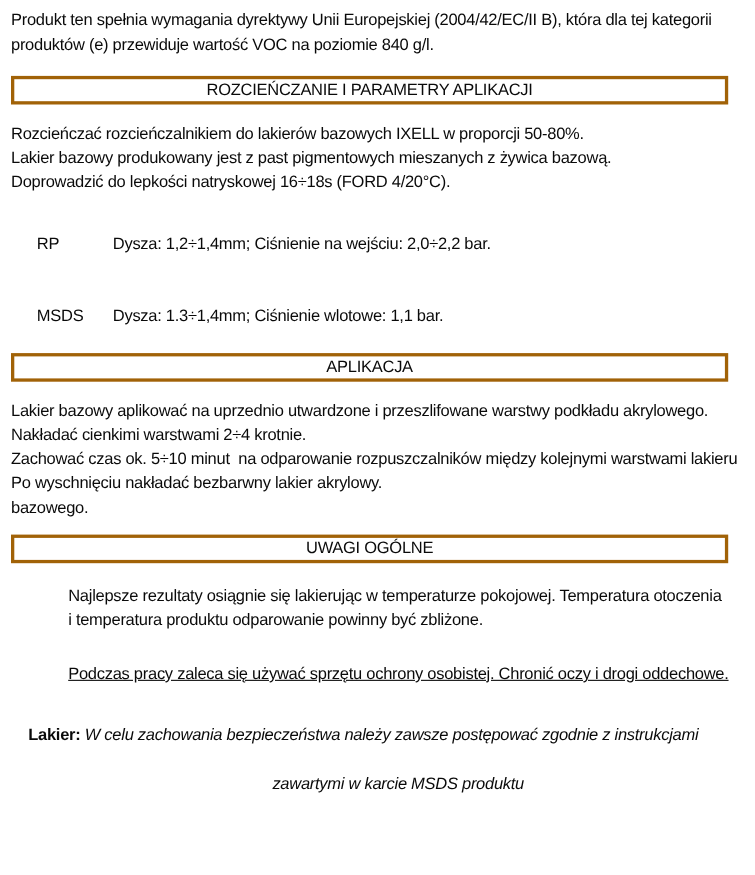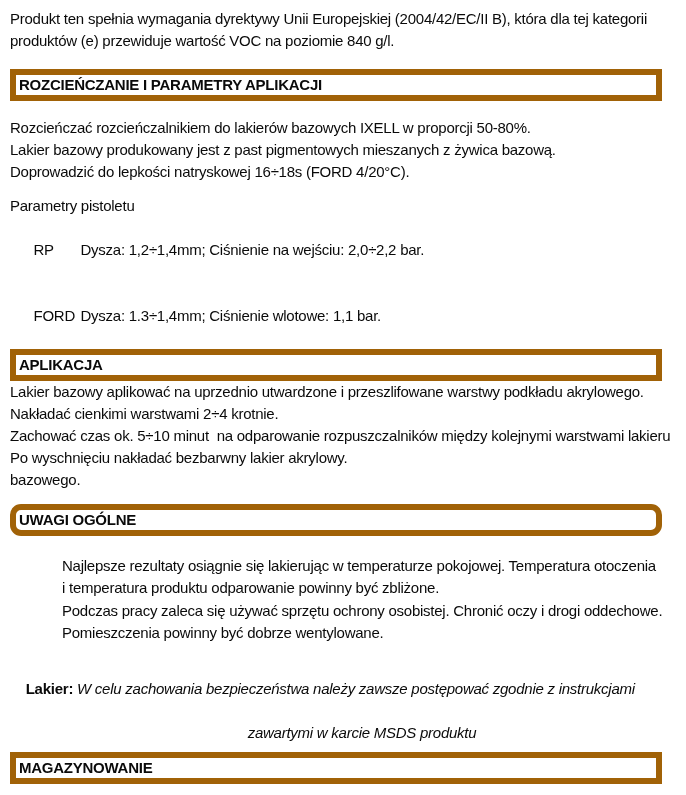--- a/index.html
+++ b/index.html
@@ -20,40 +20,41 @@
     box-sizing: border-box;
     width: 686px;
     padding: 8px 24px 0 10px;
   }
   .line {
     line-height: 22px;
     white-space: pre;
   }
   .hdr-box {
     box-sizing: border-box;
-    border: 6px solid #a16207;
-    font-weight: bold;
+    border: 3px solid #a16207;
+    font-weight: normal;
     line-height: 19px;
     padding: 0px 3px 1px 3px;
     white-space: pre;
+    text-align: center;
   }
   .intro { margin-bottom: 17px; }
   .para-dilution { margin-top: 16px; }
   .gun { margin-top: 12px; }
   .gun-row .gun-label {
     display: inline-block;
-    width: 47px;
+    width: 69px;
   }
-  .para-application { }
-  .hdr-uwagi { margin-top: 13px; border-radius: 11px; }
+  .para-application { margin-top: 16px; }
+  .hdr-uwagi { margin-top: 13px; }
   .uwagi-indent {
     margin-top: 19px;
     padding-left: 52px;
   }
-  .uwagi-p2 { margin-top: 1px; }
+  .uwagi-p2 { margin-top: 27px; text-decoration: underline; }
   .note {
     margin-top: 12px;
     line-height: 22px;
     white-space: pre;
   }
   .note .bold { font-weight: bold; }
   .italic { font-style: italic; }
   .note-cont {
     padding-left: 52px;
     line-height: 22px;
@@ -74,26 +75,25 @@
 
   <div class="hdr-box">ROZCIEŃCZANIE I PARAMETRY APLIKACJI</div>
 
   <div class="para-dilution">
     <div class="line">Rozcieńczać rozcieńczalnikiem do lakierów bazowych IXELL w proporcji 50-80%.</div>
     <div class="line">Lakier bazowy produkowany jest z past pigmentowych mieszanych z żywica bazową.</div>
     <div class="line">Doprowadzić do lepkości natryskowej 16÷18s (FORD 4/20°C).</div>
   </div>
 
   <div class="gun">
-    <div class="line">Parametry pistoletu</div>
     <div class="line gun-row">
       <span class="gun-label">RP</span><span>Dysza: 1,2÷1,4mm; Ciśnienie na wejściu: 2,0÷2,2 bar.</span>
     </div>
     <div class="line gun-row">
-      <span class="gun-label">FORD</span><span>Dysza: 1.3÷1,4mm; Ciśnienie wlotowe: 1,1 bar.</span>
+      <span class="gun-label">MSDS</span><span>Dysza: 1.3÷1,4mm; Ciśnienie wlotowe: 1,1 bar.</span>
     </div>
   </div>
 
   <div class="hdr-box">APLIKACJA</div>
 
   <div class="para-application">
     <div class="line">Lakier bazowy aplikować na uprzednio utwardzone i przeszlifowane warstwy podkładu akrylowego.</div>
     <div class="line">Nakładać cienkimi warstwami 2÷4 krotnie.</div>
     <div class="line">Zachować czas ok. 5÷10 minut  na odparowanie rozpuszczalników między kolejnymi warstwami lakieru</div>
     <div class="line">Po wyschnięciu nakładać bezbarwny lakier akrylowy.</div>
@@ -102,24 +102,22 @@
 
   <div class="hdr-box hdr-uwagi">UWAGI OGÓLNE</div>
 
   <div class="uwagi-indent">
     <div>
       <div class="line">Najlepsze rezultaty osiągnie się lakierując w temperaturze pokojowej. Temperatura otoczenia</div>
       <div class="line">i temperatura produktu odparowanie powinny być zbliżone.</div>
     </div>
     <div class="uwagi-p2">
       <div class="line">Podczas pracy zaleca się używać sprzętu ochrony osobistej. Chronić oczy i drogi oddechowe.</div>
-      <div class="line">Pomieszczenia powinny być dobrze wentylowane.</div>
     </div>
   </div>
 
   <div class="note">
     <span class="bold">Lakier</span><span class="bold">: </span><span class="italic">W celu zachowania bezpieczeństwa należy zawsze postępować zgodnie z instrukcjami</span>
   </div>
   <div class="note-cont italic">zawartymi w karcie MSDS produktu</div>
 
-  <div class="hdr-box hdr-storage">MAGAZYNOWANIE</div>
 
 </div>
 
 </body></html>

